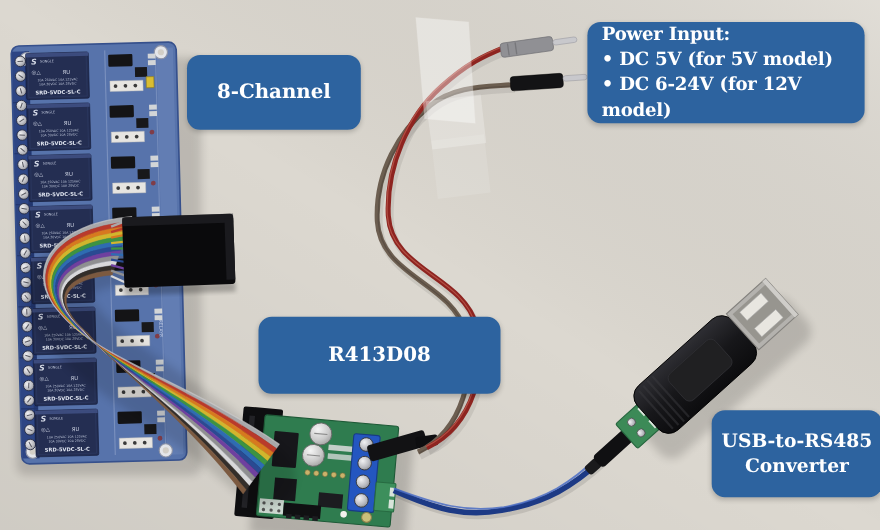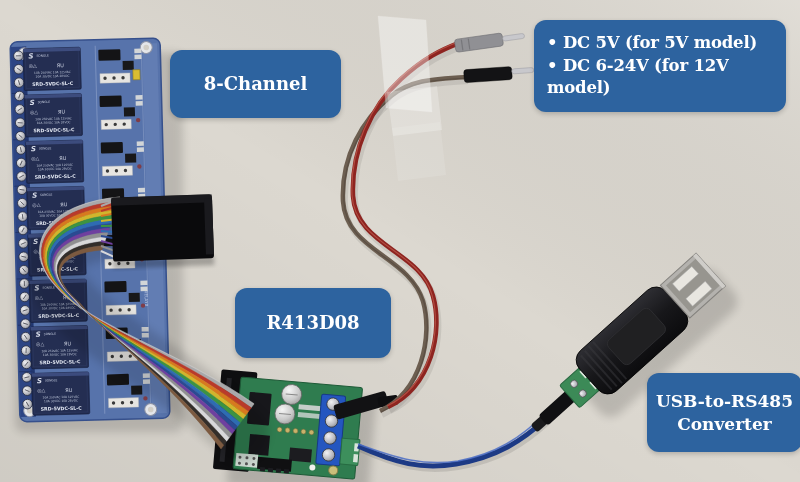--- a/index.html
+++ b/index.html
@@ -11,24 +11,24 @@
     position:absolute;
     background:var(--label_bg,#2d639f);
     color:var(--label_text,#fff);
     border-radius:12px;
     display:flex;flex-direction:column;justify-content:center;align-items:center;
     font-family:"DejaVu Serif","Liberation Serif",serif;
     font-weight:bold;text-align:center;line-height:1.32;
     box-shadow:0 2px 5px rgba(0,0,0,.20);
     box-sizing:border-box;
   }
-  .co-relay {left:170px;top:50px;width:171px;height:68px;font-size:18px;}
+  .co-relay {left:170px;top:50px;width:158px;height:68px;font-size:18px;}
   .co-power {left:534px;top:20px;width:252px;height:92px;font-size:16.5px;
              align-items:flex-start;text-align:left;padding:8px 13px;letter-spacing:-0.2px;line-height:1.38;}
-  .co-module{left:235px;top:288px;width:156px;height:70px;font-size:18px;}
+  .co-module{left:235px;top:288px;width:220px;height:70px;font-size:18px;}
   .co-conv  {left:647px;top:373px;width:155px;height:79px;font-size:17px;}
 </style>
 </head>
 <body>
 
 <div class="stage">
 <svg width="800" height="482" viewBox="0 0 800 482">
   <defs>
     <radialGradient id="screwG" cx="0.35" cy="0.35" r="0.8">
       <stop offset="0" stop-color="#f1f1f3"></stop>
@@ -452,20 +452,21 @@
     <rect x="142" y="-15" width="26" height="10" fill="#e8e6e0" stroke="#aaa" stroke-width="0.5"></rect>
     <rect x="142" y="5" width="26" height="10" fill="#e8e6e0" stroke="#aaa" stroke-width="0.5"></rect>
     <rect x="176" y="-22" width="4" height="44" fill="#cfcdc9"></rect>
   </g>
 </svg>
 
 <div class="callout co-relay">
   <span>8-Channel</span>
 </div>
 <div class="callout co-power">
+  <span>Power Input:</span>
   <span>• DC 5V (for 5V model)</span>
   <span>• DC 6-24V (for 12V model)</span>
 </div>
 <div class="callout co-module">
   <span>R413D08</span>
 </div>
 <div class="callout co-conv">
   <span>USB-to-RS485</span>
   <span>Converter</span>
 </div>

